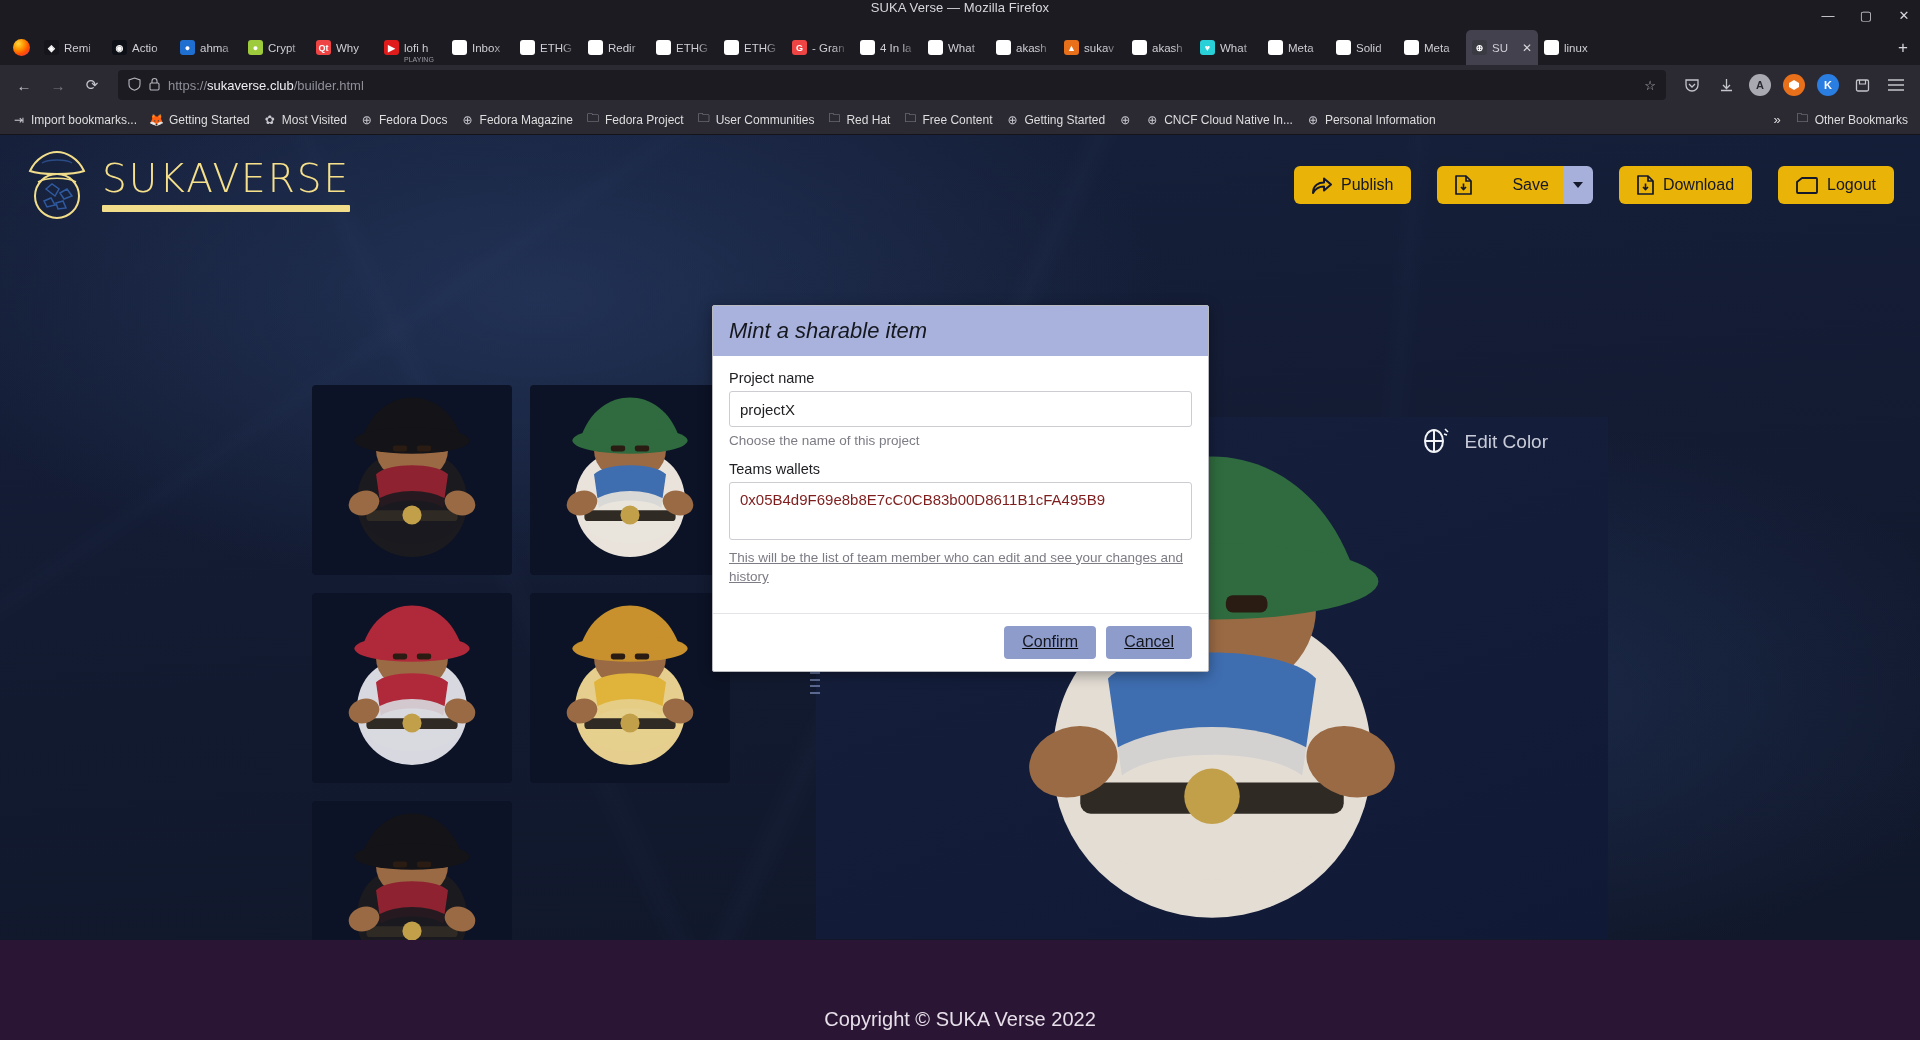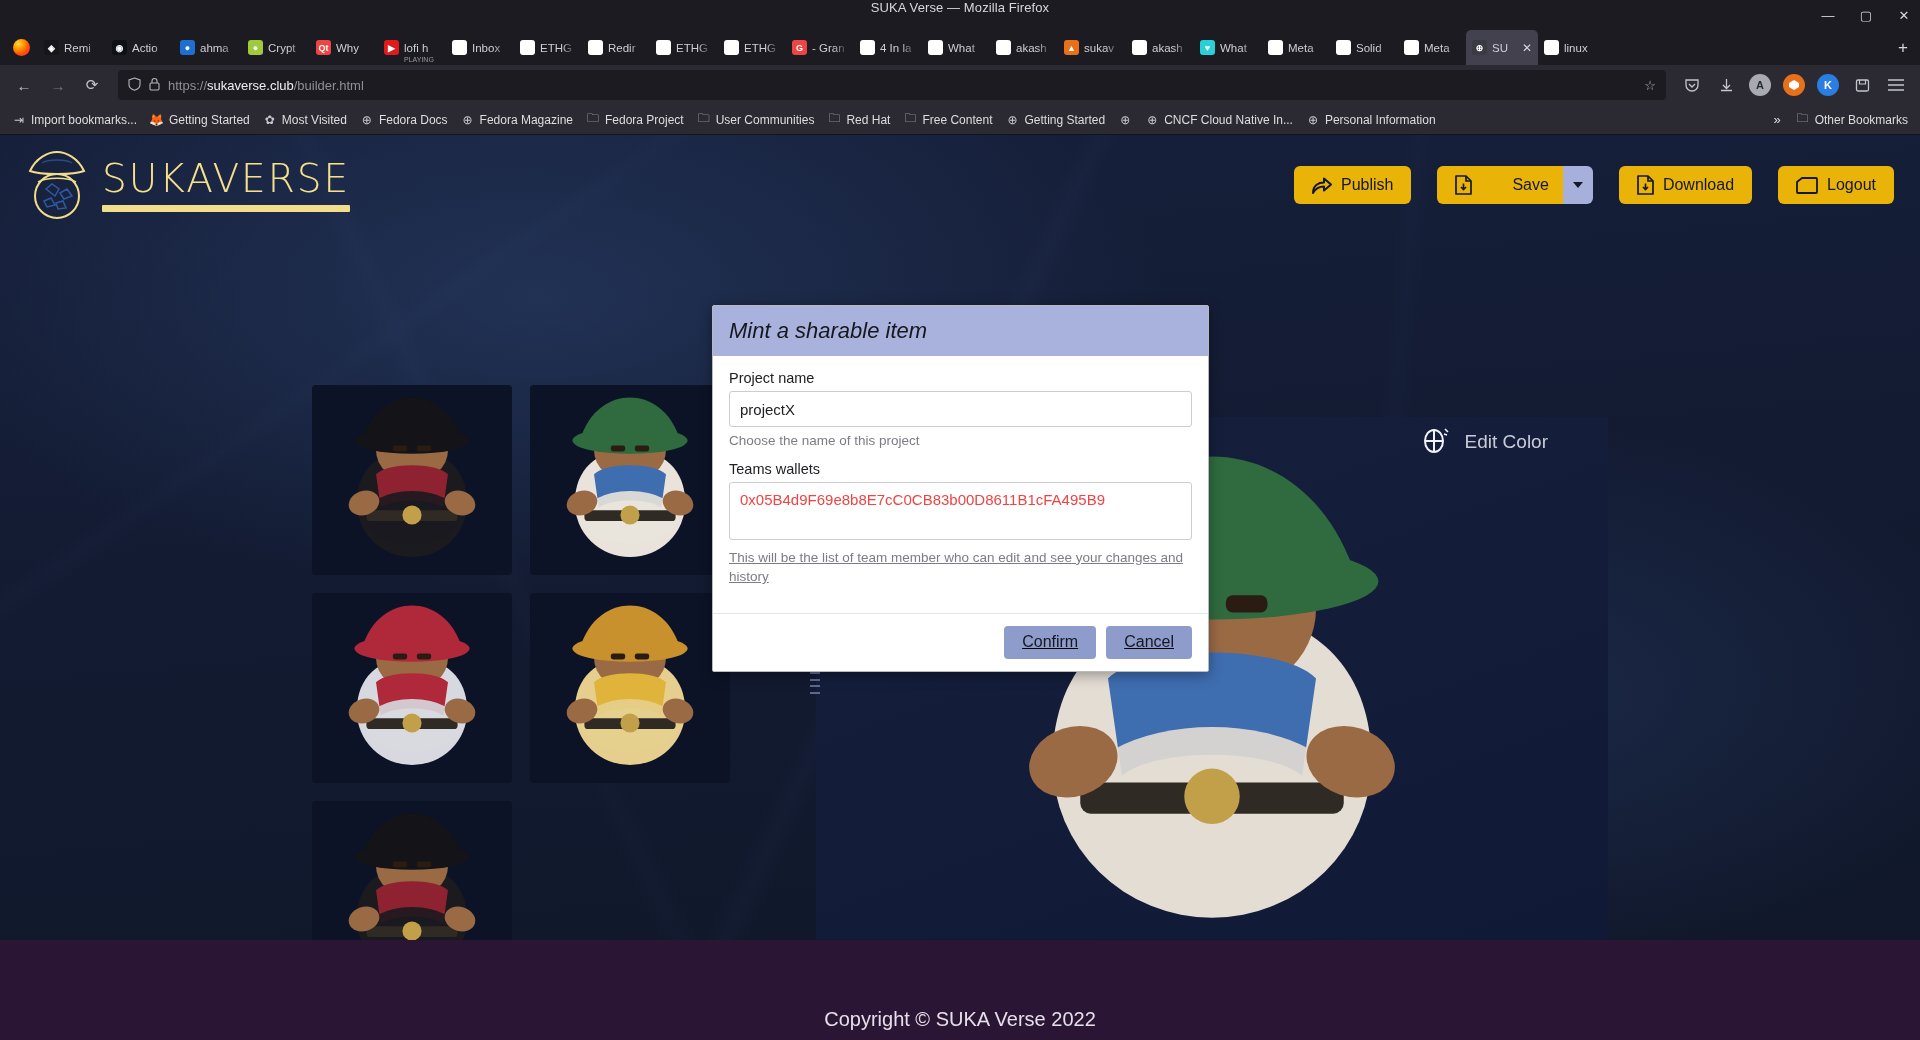--- a/index.html
+++ b/index.html
@@ -189,21 +189,21 @@
   .field-label { font-size: 14.5px; color: #202124; margin-bottom: 5px; display:block; }
   .text-input {
     width: 100%; height: 36px; border: 1px solid #ccccd2; border-radius: 3px;
     padding: 0 10px; font-size: 15px; color: #202124;
     font-family: "Liberation Sans", sans-serif; background: #fff; outline: none;
   }
   .hint { font-size: 13.5px; color: #7c7c85; margin: 4px 0 10px 0; line-height: 1.45; }
   .hint.multi { margin-top: 4px; text-decoration: underline; }
   .textarea {
     width: 100%; height: 58px; border: 1px solid #ccccd2; border-radius: 3px;
-    padding: 8px 10px; font-size: 15px; color: #ef4444; resize: none;
+    padding: 8px 10px; font-size: 15px; color: #7f1d1d; resize: none;
     font-family: "Liberation Sans", sans-serif; outline: none; overflow: hidden;
   }
   .modal-foot {
     border-top: 1px solid #e3e3e8; padding: 12px 16px;
     display: flex; justify-content: flex-end; gap: 10px; text-decoration: underline;
   }
   .mbtn {
     background: #8e9ccb; border: none; border-radius: 4px;
     padding: 0 18px; height: 33px; font-size: 16px; color: #15171f;
     font-family: "Liberation Sans", sans-serif; cursor: pointer;

